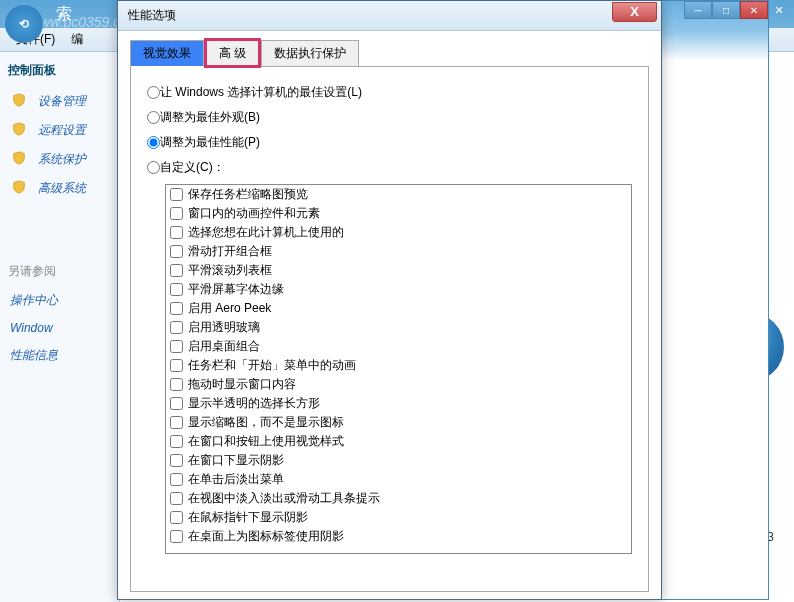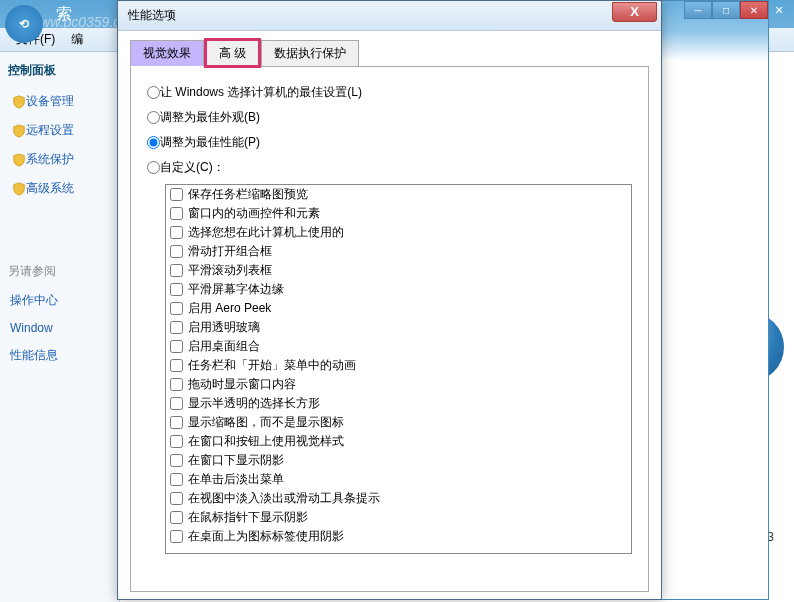--- a/index.html
+++ b/index.html
@@ -96,22 +96,22 @@
       display: flex;
       align-items: center;
     }
     .bg-sidebar .tasks {
       margin-bottom: 60px;
     }
     .bg-sidebar .side-item {
       padding: 6px 0 6px 4px;
       color: #2060b0;
       display: flex;
-      align-items: center;
-      gap: 0;
+      gap: 12px;
+      font-style: italic;
     }
     .bg-sidebar .shield {
       width: 14px;
       height: 14px;
       display: inline-block;
     }
     .bg-sidebar .side-item.plain {
       color: #2060b0;
       padding-left: 2px;
     }
@@ -219,21 +219,21 @@
     .tab {
       padding: 4px 12px;
       background: #f0f0f0;
       border: 1px solid #aaa;
       border-bottom: none;
       margin-right: 2px;
       position: relative;
       font-size: 12px;
     }
     .tab.active {
-      background: #c4b5fd;
+      background: #3b82f6;
       border-bottom: 1px solid white;
       margin-bottom: -1px;
     }
     .tab.highlight {
       outline: 3px solid #d6336c;
       outline-offset: -1px;
     }
     .tab-content {
       border: 1px solid #aaa;
       border-top: none;

